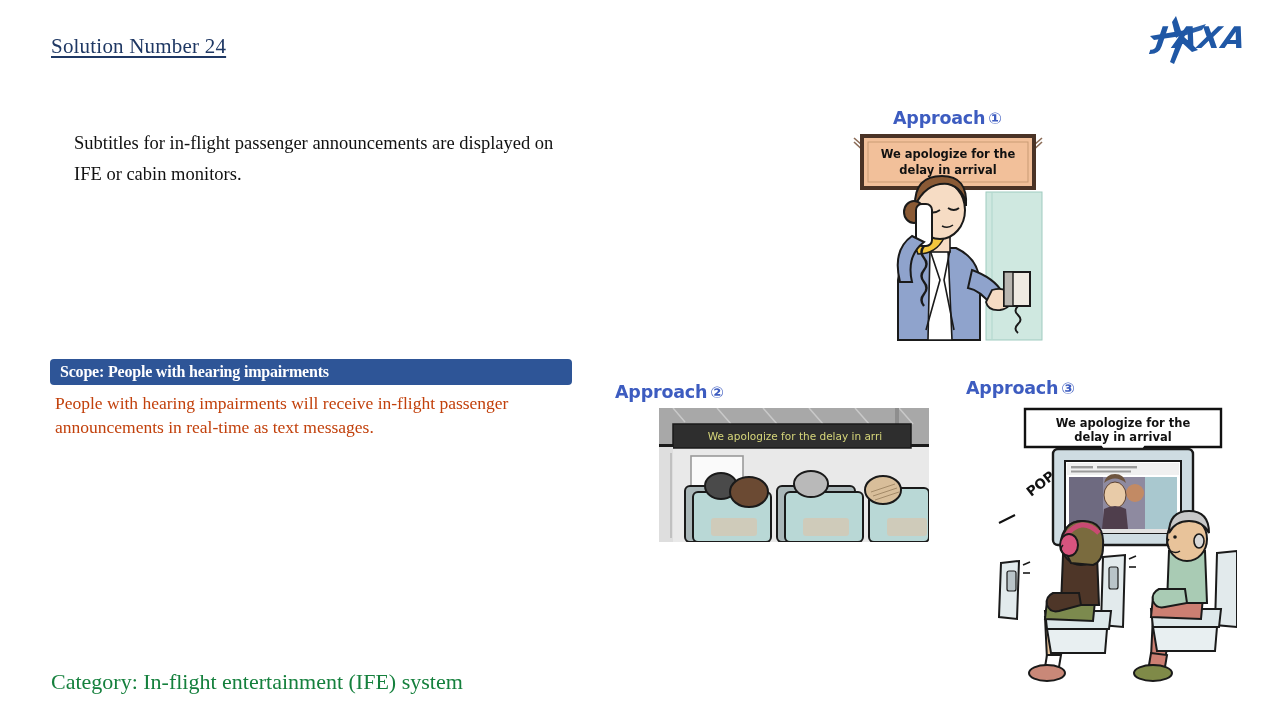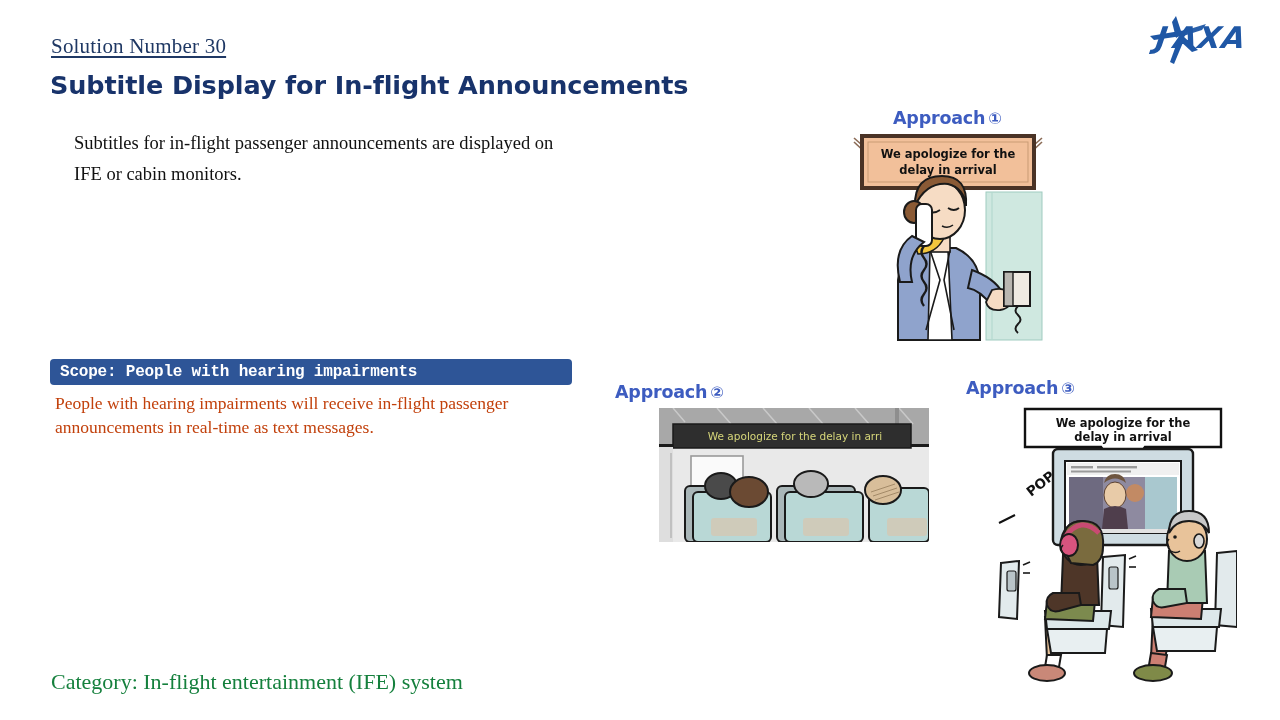--- a/index.html
+++ b/index.html
@@ -73,21 +73,21 @@
     top: 359px;
     width: 522px;
     height: 26px;
     background: #2E5597;
     border-radius: 4px;
     box-sizing: border-box;
     display: flex;
     align-items: center;
   }
   .scope-banner-label {
-    font-family: Liberation Mono, monospace;
+    font-family: Liberation Serif, serif;
     font-size: 16px;
     font-weight: bold;
     color: #ffffff;
     padding-left: 10px;
     letter-spacing: -0.2px;
     white-space: nowrap;
   }
 
   .scope-text {
     position: absolute;
@@ -175,23 +175,22 @@
       </g>
       <g fill="#1F57A5" font-family="DejaVu Sans, sans-serif" font-size="30" font-weight="bold" font-style="italic">
         <text x="14" y="38" transform="skewX(-8)">J</text>
         <text x="32" y="38" transform="skewX(-8)">A</text>
         <text x="56" y="38" transform="skewX(-8)">X</text>
         <text x="80" y="38" transform="skewX(-8)">A</text>
       </g>
     </svg>
   </div>
 
-  <div class="solution-number">Solution Number 30</div>
-
-  <div class="slide-title">Subtitle Display for In-flight Announcements</div>
+  <div class="solution-number">Solution Number 24</div>
+
 
   <div class="intro-text">Subtitles for in-flight passenger announcements are displayed on IFE or cabin monitors.</div>
 
   <div class="scope-banner">
     <span class="scope-banner-label">Scope: People with hearing impairments</span>
   </div>
 
   <div class="scope-text">People with hearing impairments will receive in-flight passenger announcements in real-time as text messages.</div>
 
   <div class="category-text">Category: In-flight entertainment (IFE) system</div>

